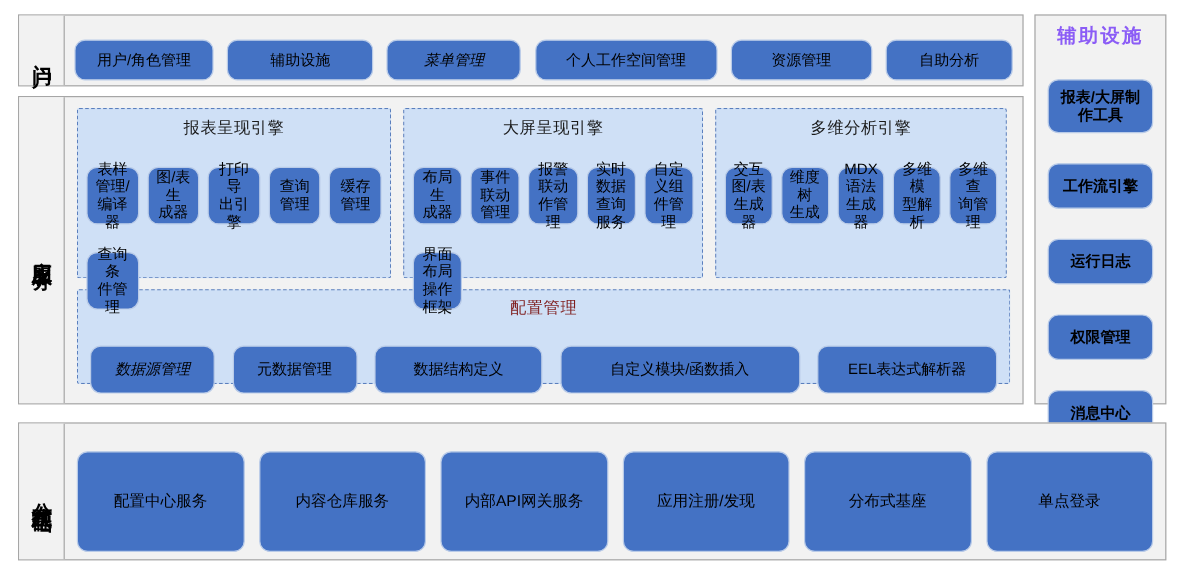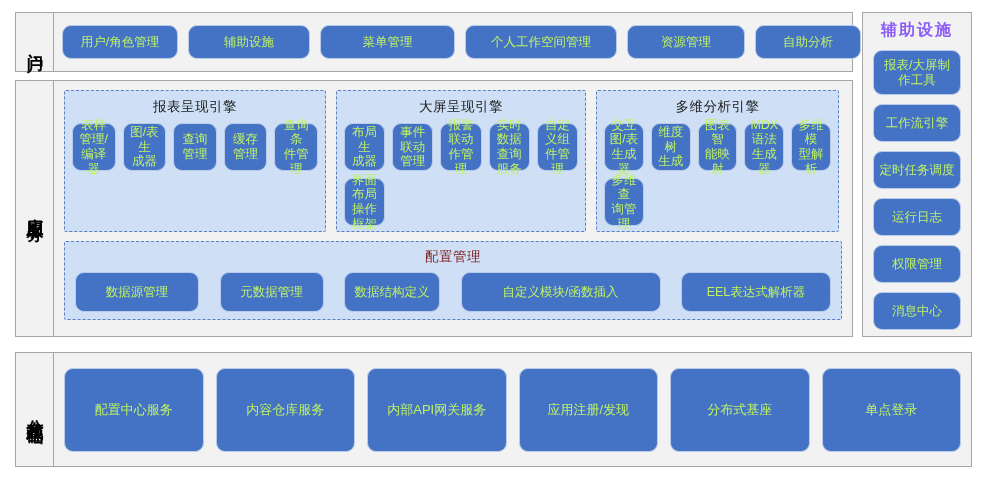--- a/index.html
+++ b/index.html
@@ -46,40 +46,41 @@
     position: relative;
     display: flex;
     align-items: center;
   }
 
   
   .btn {
     background: #4472c4;
     border: 1px solid #b9cbe8;
     border-radius: 9px;
-    color: #bef264;
+    color: #000000;
     font-size: 12.5px;
     line-height: 1.18;
     display: flex;
     align-items: center;
     justify-content: center;
     text-align: center;
     padding: 2px 4px;
     white-space: pre-line;
     user-select: none;
+    margin-top: 16px;
   }
 
   
   #portal-section { left: 15px; top: 12px; width: 838px; height: 60px; }
   #portal-section .section-body { gap: 0; padding: 0 8px; }
   .portal-row { display: flex; align-items: center; justify-content: space-between; width: 100%; gap: 10px; }
   .portal-row .btn { height: 34px; flex: 0 0 auto; }
   .pb0 { width: 116px; }
   .pb1 { width: 122px; }
-  .pb2 { width: 135px; }
+  .pb2 { width: 112px; font-style: italic; }
   .pb3 { width: 152px; }
   .pb4 { width: 118px; }
   .pb5 { width: 106px; }
 
   
   #app-section { left: 15px; top: 80px; width: 838px; height: 257px; }
   #app-section .section-body { display: block; padding: 9px 10px 10px 10px; }
 
   .engine-row { display: flex; gap: 10px; height: 142px; }
   .engine {
@@ -117,23 +118,23 @@
     border-radius: 2px;
     height: 79px;
     padding: 3px 10px 8px 10px;
     display: flex;
     flex-direction: column;
     align-items: center;
   }
   .config-title { font-size: 13.5px; color: #7f1d1d; margin: 3px 0 6px 0; letter-spacing: .5px; }
   .config-row { display: flex; gap: 14px; width: 100%; justify-content: space-between; }
   .config-row .btn { height: 40px; }
-  .cb0 { width: 124px; }
+  .cb0 { width: 104px; font-style: italic; }
   .cb1 { width: 104px; }
-  .cb2 { width: 96px; text-align: right; }
+  .cb2 { width: 140px; text-align: right; }
   .cb3 { width: 200px; }
   .cb4 { width: 150px; }
 
   
   #aux-section {
     position: absolute;
     left: 862px; top: 12px; width: 110px; height: 325px;
     background: #f2f2f2;
     border: 1px solid #a6a6a6;
     display: flex;
@@ -142,21 +143,21 @@
     padding: 7px 0 6px 0;
   }
   #aux-title {
     font-weight: bold;
     font-size: 16px;
     color: #8b5cf6;
     letter-spacing: 2px;
     margin-bottom: 9px;
   }
   #aux-list { display: flex; flex-direction: column; gap: 9px; width: 100%; align-items: center; }
-  #aux-list .btn { width: 88px; height: 38px; }
+  #aux-list .btn { width: 88px; height: 38px; font-weight: bold; }
   #aux-list .btn.tall { height: 45px; }
 
   
   #dist-section { left: 15px; top: 352px; width: 957px; height: 115px; }
   #dist-section .section-body { padding: 0 10px; }
   .dist-row { display: flex; align-items: center; width: 100%; gap: 12px; }
   .dist-row .btn { height: 84px; font-size: 13px; flex: 1 1 0; }
 </style>
 </head>
 <body>
@@ -187,20 +188,22 @@
 
       <div class="engine-row">
 
         <div class="engine e0">
           <div class="engine-title">报表呈现引擎</div>
           <div class="engine-grid">
             <div class="btn">表样管理/
 编译器</div>
             <div class="btn">图/表生
 成器</div>
+            <div class="btn">打印导
+出引擎</div>
             <div class="btn">查询管理</div>
             <div class="btn">缓存管理</div>
             <div class="btn">查询条
 件管理</div>
           </div>
         </div>
 
         <div class="engine e1">
           <div class="engine-title">大屏呈现引擎</div>
           <div class="engine-grid">
@@ -219,22 +222,20 @@
           </div>
         </div>
 
         <div class="engine e2">
           <div class="engine-title">多维分析引擎</div>
           <div class="engine-grid">
             <div class="btn">交互图/表
 生成器</div>
             <div class="btn">维度树
 生成</div>
-            <div class="btn">图表智
-能映射</div>
             <div class="btn">MDX语法
 生成器</div>
             <div class="btn">多维模
 型解析</div>
             <div class="btn">多维查
 询管理</div>
           </div>
         </div>
       </div>
 
@@ -251,21 +252,20 @@
 
     </div>
   </div>
 
   <div id="aux-section">
     <div id="aux-title">辅助设施</div>
     <div id="aux-list">
       <div class="btn tall">报表/大屏制
 作工具</div>
       <div class="btn">工作流引擎</div>
-      <div class="btn">定时任务调度</div>
       <div class="btn">运行日志</div>
       <div class="btn">权限管理</div>
       <div class="btn">消息中心</div>
     </div>
   </div>
 
   <div class="section" id="dist-section">
     <div class="side-label">
       <span>分布式基础</span>
     </div>

